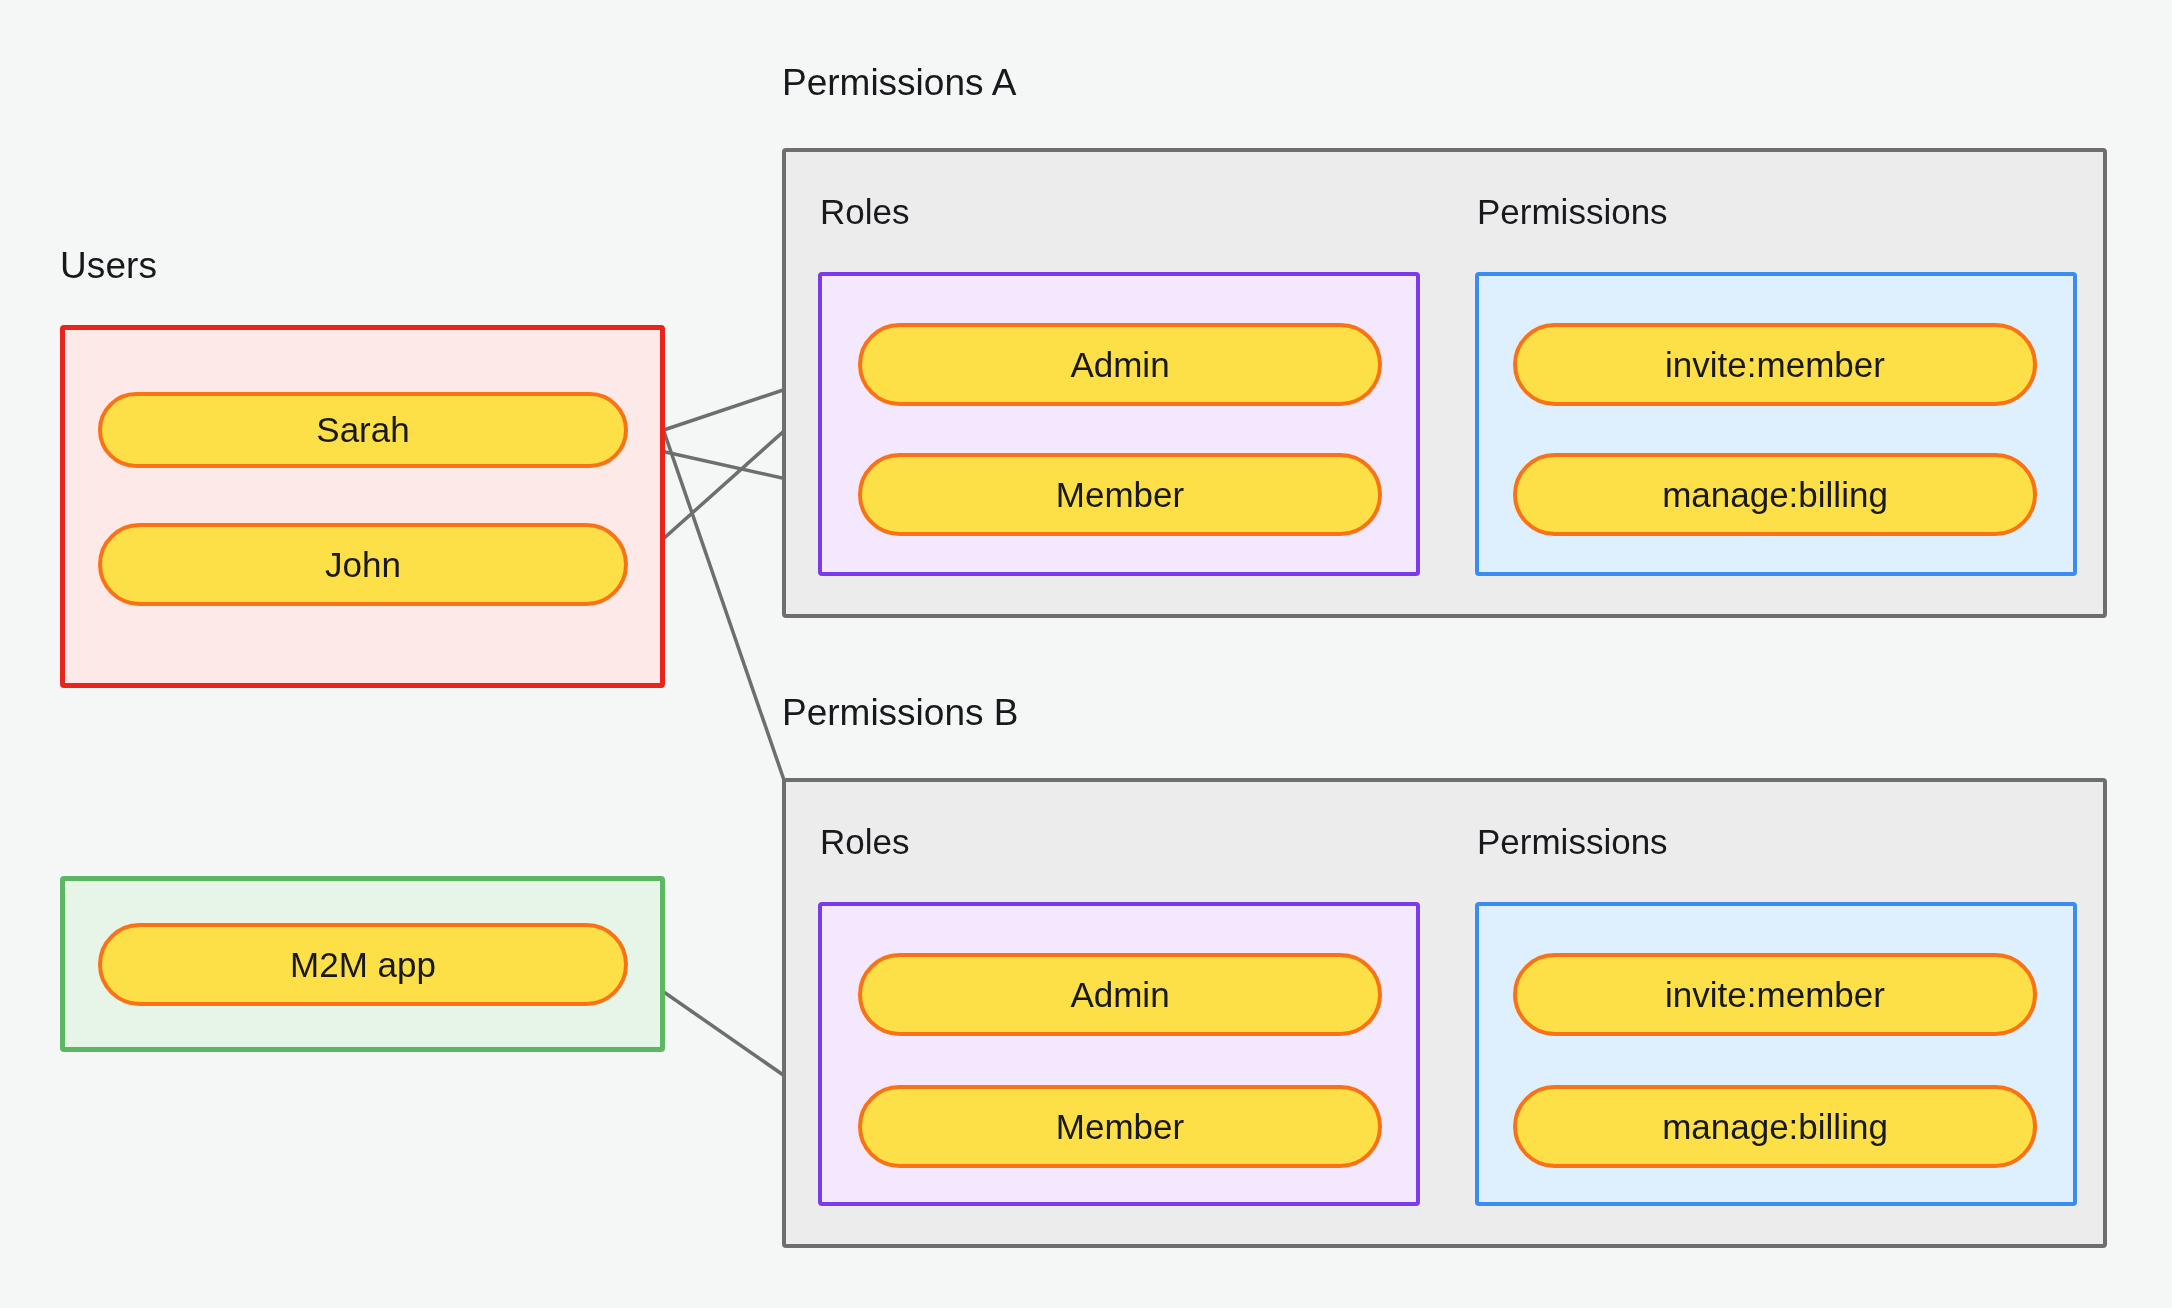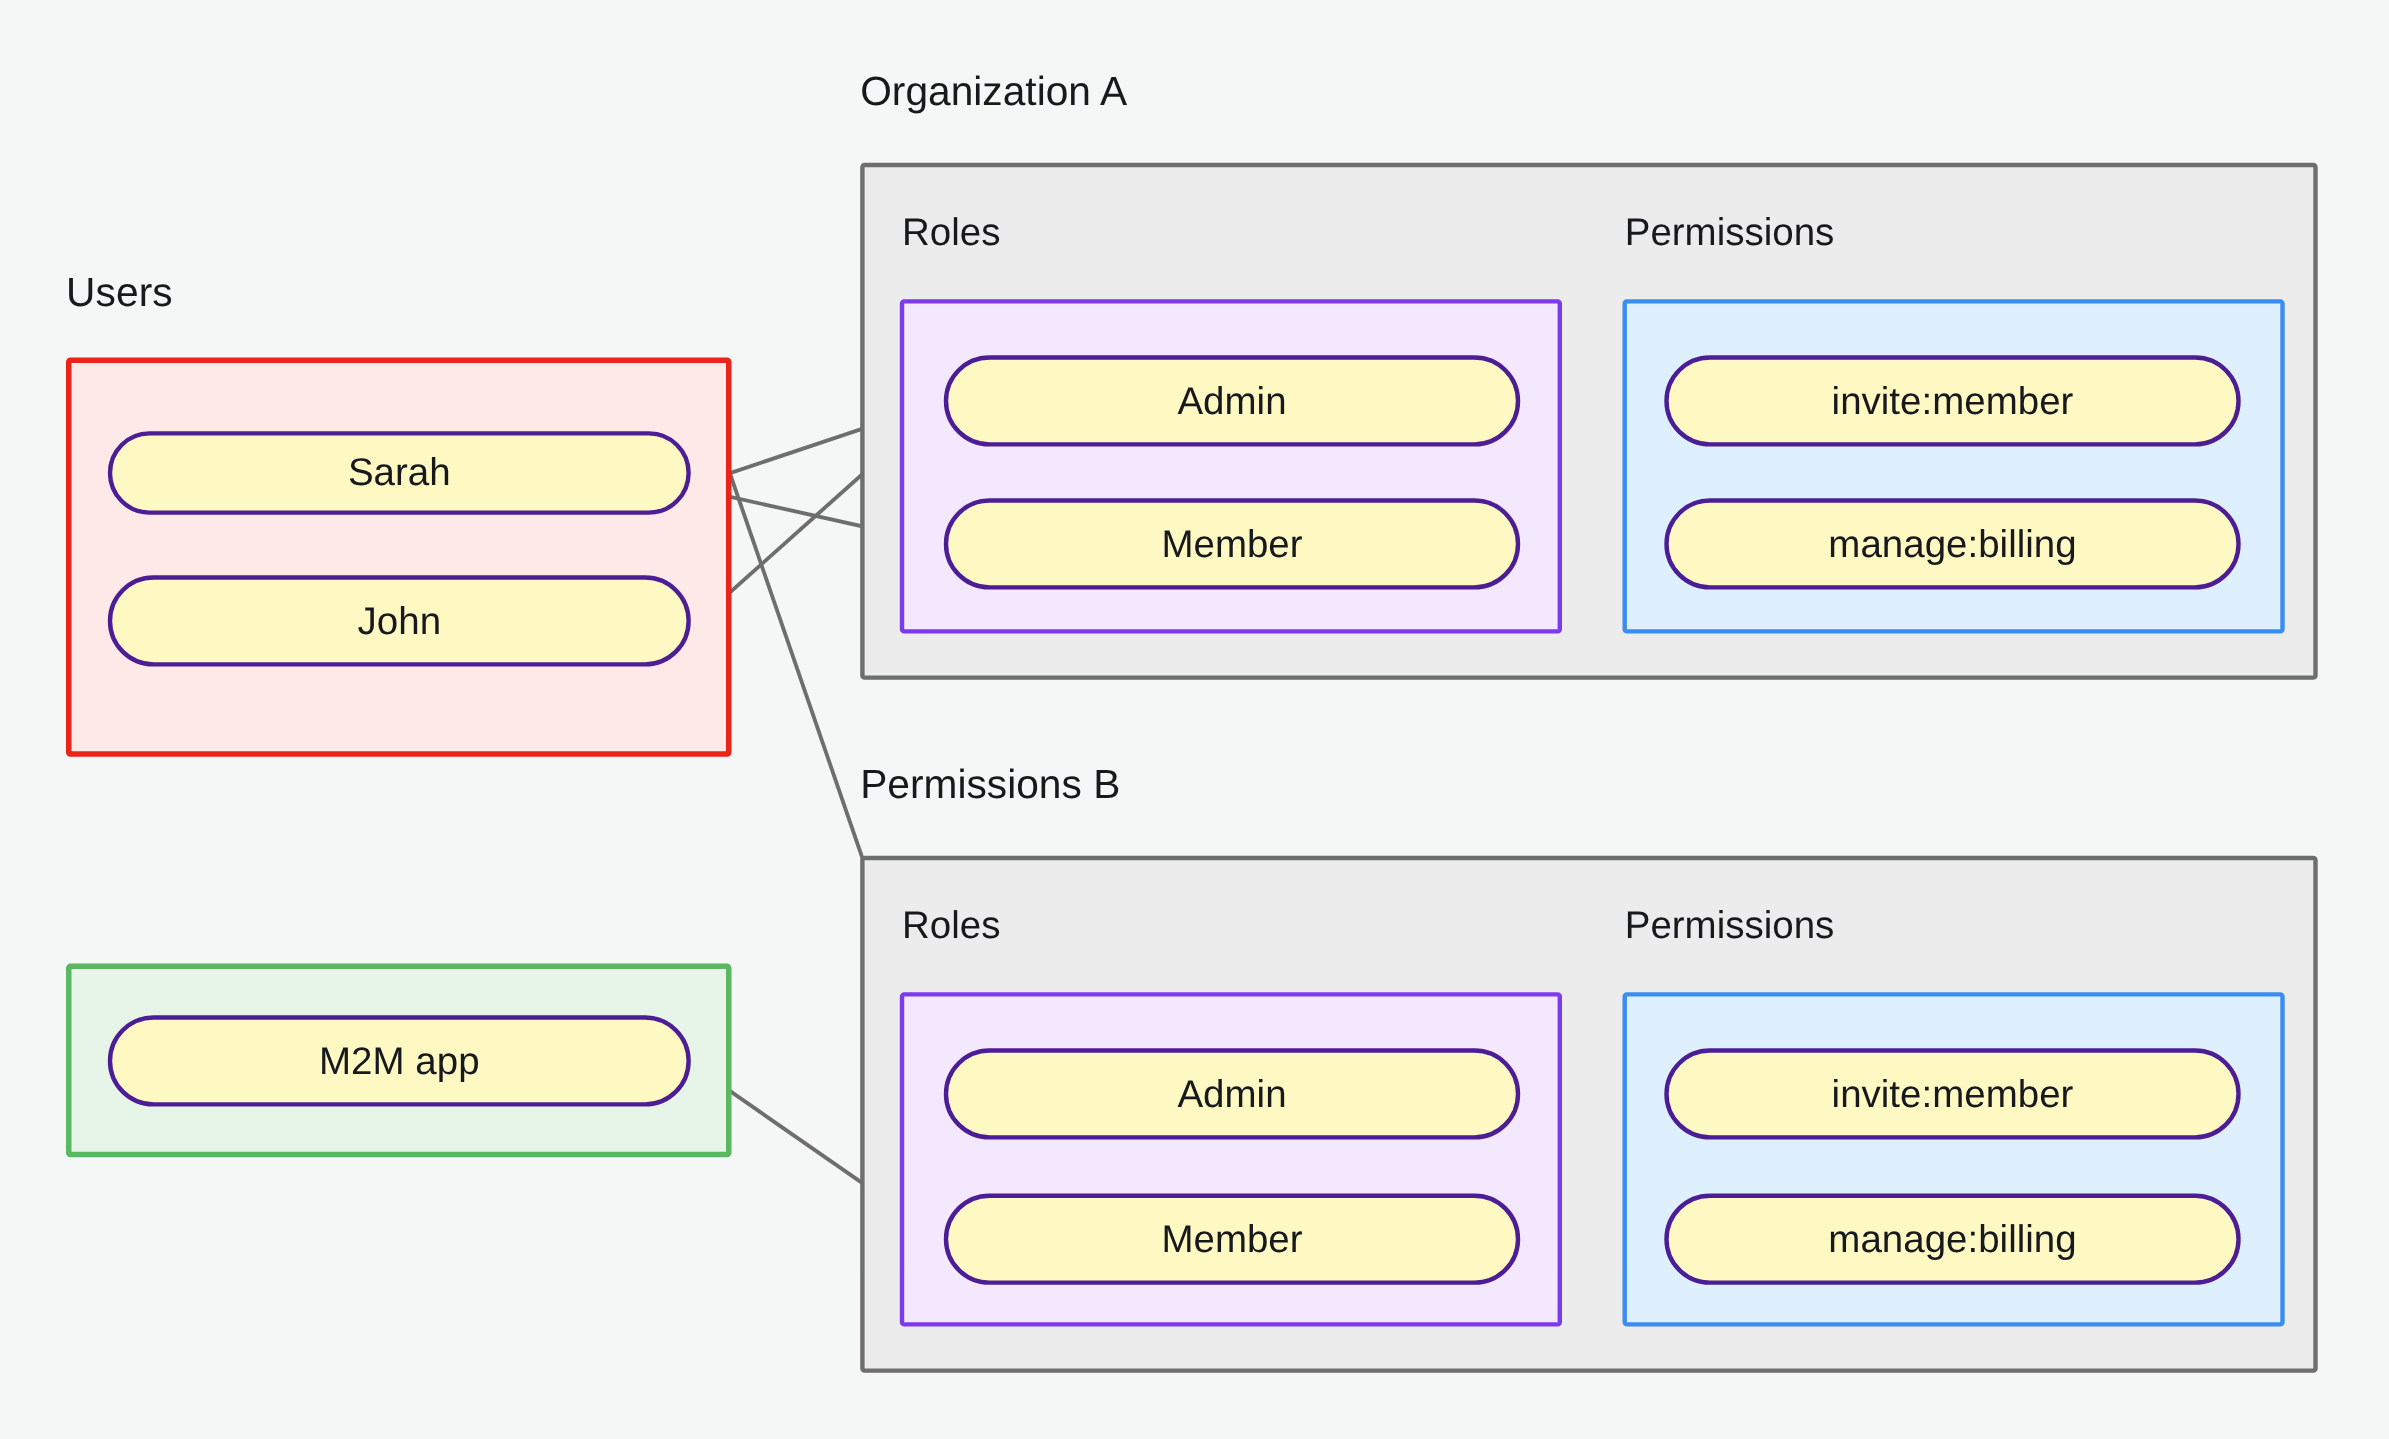--- a/index.html
+++ b/index.html
@@ -68,22 +68,22 @@
     background: #f3e8fd;
     border: 4px solid #7c3aed;
   }
   .perms-box {
     background: #def0fd;
     border: 4px solid #3b8cf0;
   }
   .pill {
     position: absolute;
     box-sizing: border-box;
-    background: #fef9c3;
-    border: 4px solid #4c1d95;
+    background: #fde047;
+    border: 4px solid #f97316;
     border-radius: 100px;
     display: flex;
     align-items: center;
     justify-content: center;
     font-size: 35px;
     color: #17191c;
     z-index: 4;
     white-space: nowrap;
   }
 </style>
@@ -135,21 +135,21 @@
 
   <div class="pill" style="left:98px; top:392px; width:530px; height:76px;">Sarah</div>
 
   <div class="pill" style="left:98px; top:523px; width:530px; height:83px;">John</div>
 
 
   <div class="box m2m-box" style="left:60px; top:876px; width:605px; height:176px;"></div>
 
   <div class="pill" style="left:98px; top:923px; width:530px; height:83px;">M2M app</div>
 
-  <div class="org-title" style="left:782px; top:62px;">Organization A</div>
+  <div class="org-title" style="left:782px; top:62px;">Permissions A</div>
 
   <div class="box org-box" style="left:782px; top:148px; width:1325px; height:470px;"></div>
 
   <div class="sub-title" style="left:820px; top:192px; z-index:3;">Roles</div>
 
   <div class="sub-title" style="left:1477px; top:192px; z-index:3;">Permissions</div>
 
   <div class="box roles-box" style="left:818px; top:272px; width:602px; height:304px;"></div>
 
   <div class="pill" style="left:858px; top:323px; width:524px; height:83px;">Admin</div>

